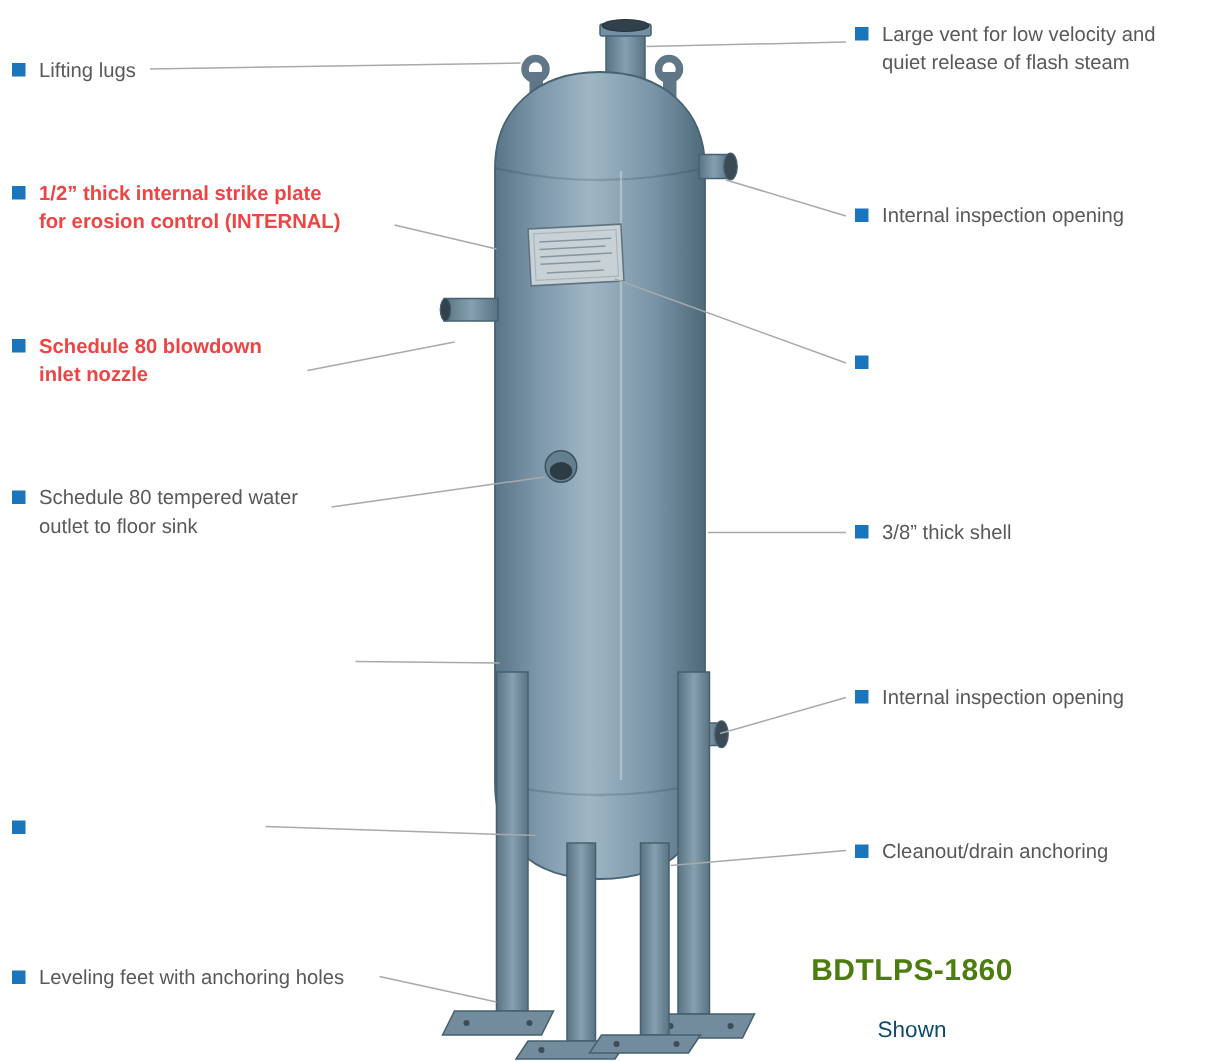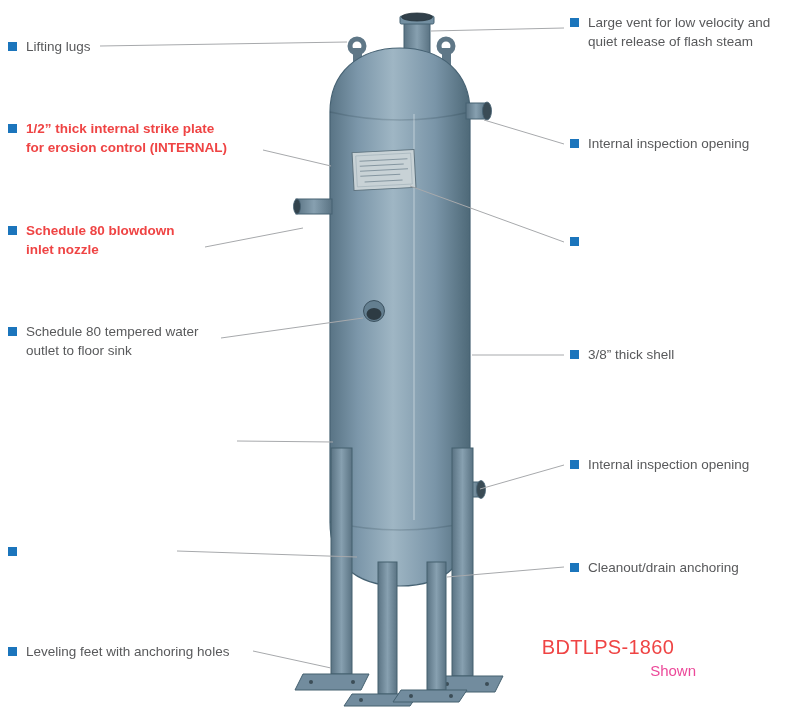--- a/index.html
+++ b/index.html
@@ -28,24 +28,24 @@
     margin-top:4px;
   }
   .callout-text{white-space:pre-line;}
   .callout.bold .callout-text{font-weight:bold;color:#ef4444;}
   .model{
     position:absolute;
     left:520px;top:636px;width:176px;
     text-align:center;z-index:2;
   }
   .model-number{
-    font-size:20px;font-weight:normal;color:#ef4444;letter-spacing:0.3px;
+    font-size:20px;font-weight:bold;color:#4d7c0f;letter-spacing:0.3px;
   }
   .model-caption{
-    font-size:15px;color:#ec4899;margin-top:3px;text-align:right;
+    font-size:15px;color:#0c4a6e;margin-top:19px;
   }
 </style>
 </head>
 <body>
 
 <div class="canvas">
 
   <svg width="804" height="707" viewBox="0 0 804 707">
     <defs>
       <linearGradient id="tankGrad" x1="0" y1="0" x2="1" y2="0">

